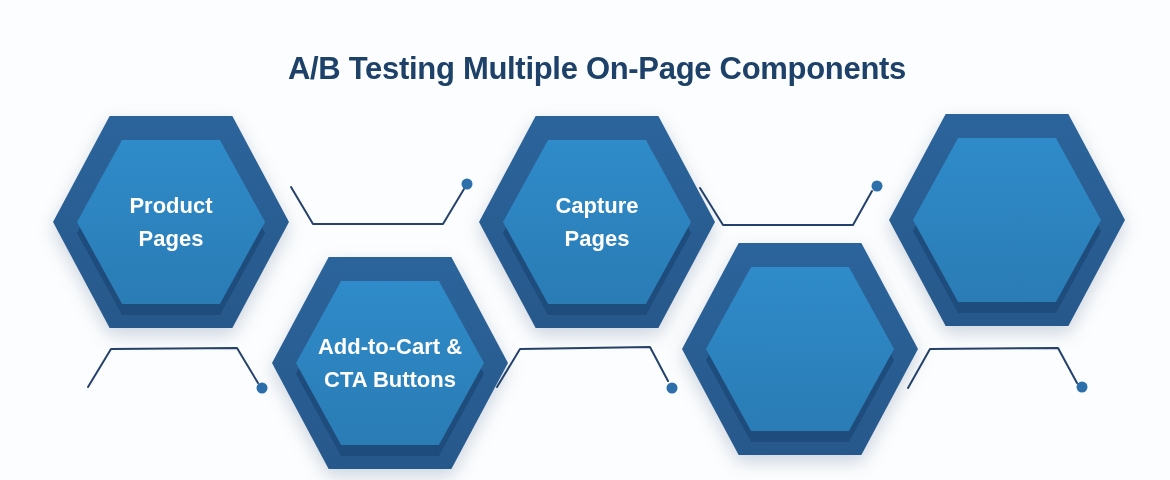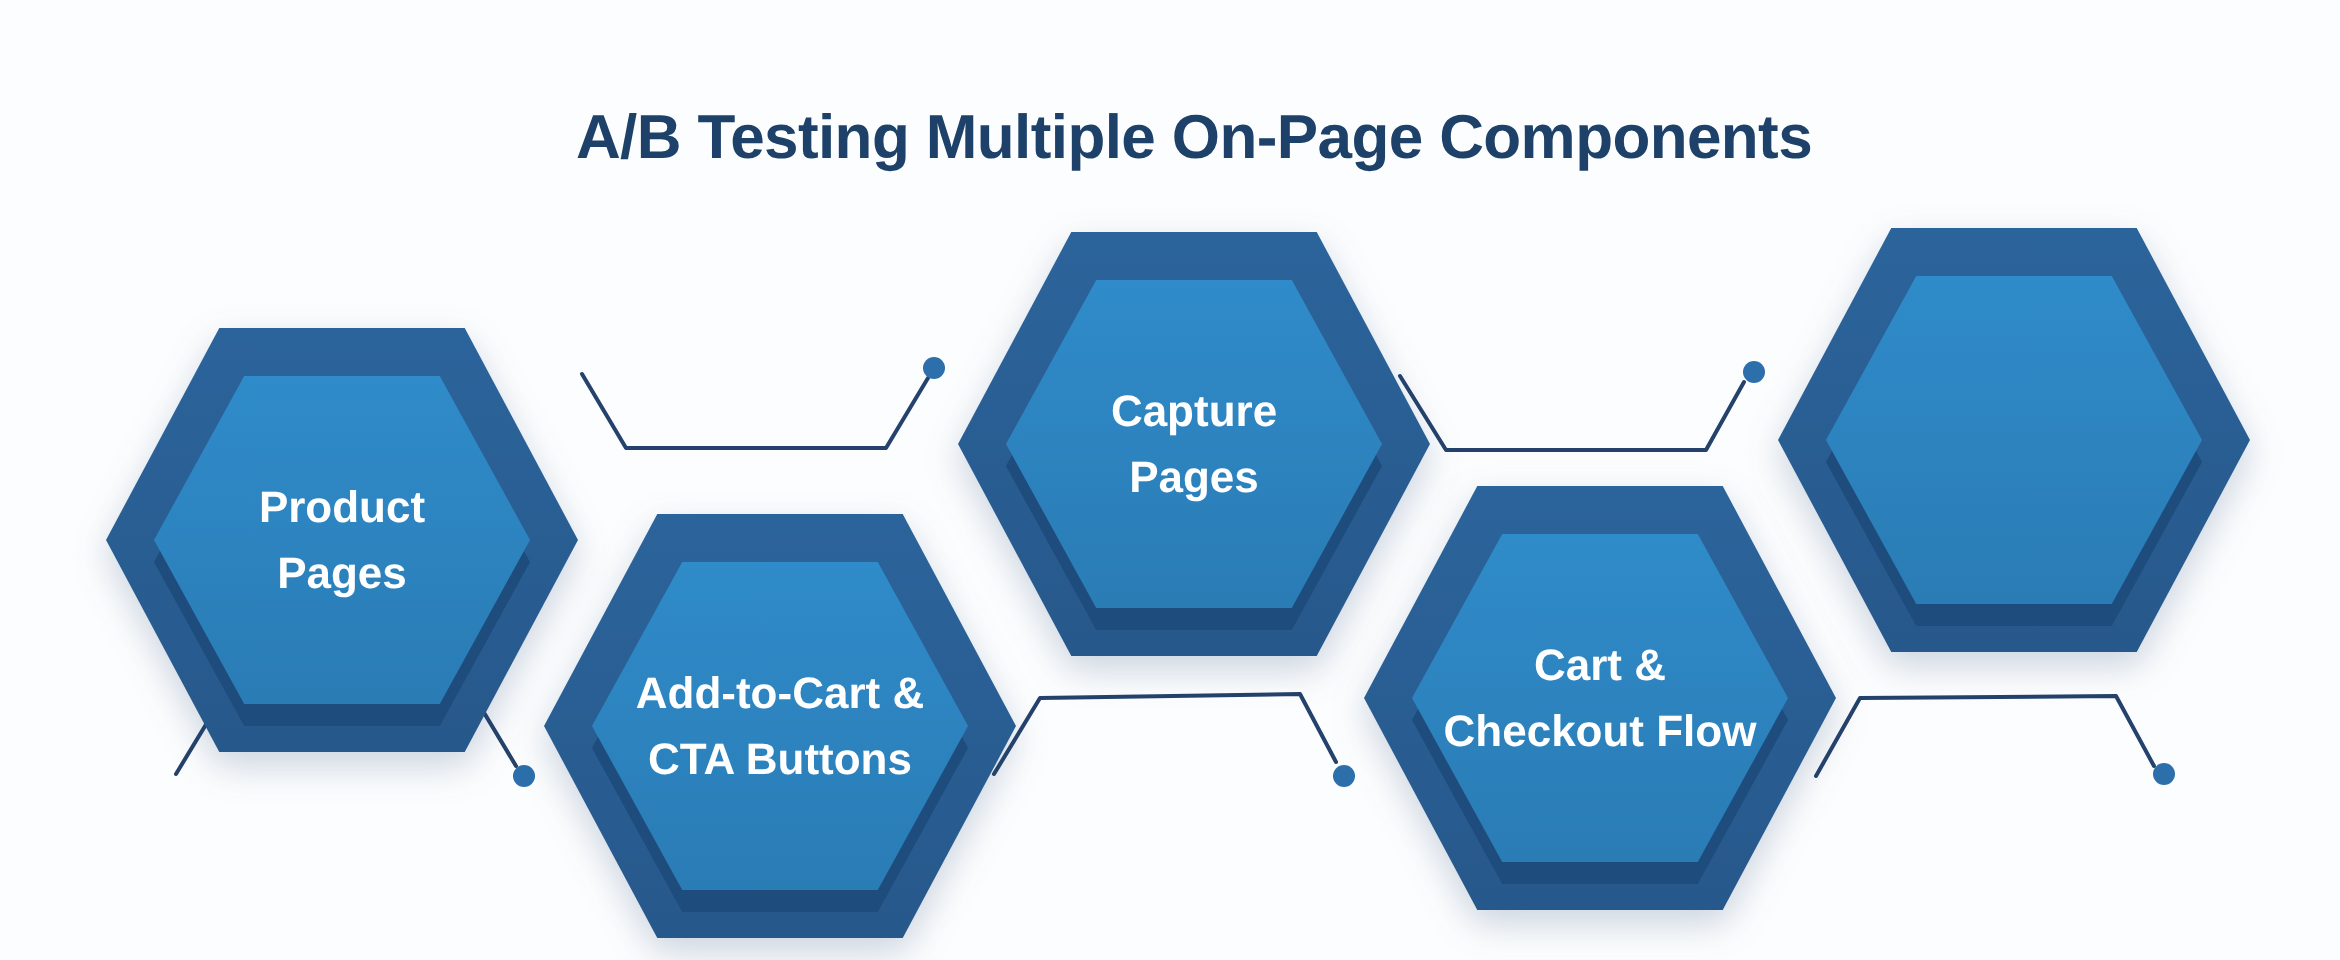--- a/index.html
+++ b/index.html
@@ -50,21 +50,21 @@
       <polyline points="700,188 723,225 853,225 872,191"></polyline>
       <circle cx="877" cy="186" r="5.5"></circle>
       <polyline points="88,387 111,349 237,348 258,383"></polyline>
       <circle cx="262" cy="388" r="5.5"></circle>
       <polyline points="497,387 520,349 650,347 668,381"></polyline>
       <circle cx="672" cy="388" r="5.5"></circle>
       <polyline points="908,388 930,349 1058,348 1077,383"></polyline>
       <circle cx="1082" cy="387" r="5.5"></circle>
     </svg>
   <div id="hex-layer">
-      <div class="hex" style="left: 53px; top: 116px; margin-top: 48px;">
+      <div class="hex" style="left: 53px; top: 116px;">
     <div class="hex-outer"></div>
     <div class="hex-shadow"></div>
     <div class="hex-inner"></div>
     <div class="hex-label">Product
 Pages</div>
   </div>
       <div class="hex" style="left: 272px; top: 257px;">
     <div class="hex-outer"></div>
     <div class="hex-shadow"></div>
     <div class="hex-inner"></div>
@@ -75,22 +75,20 @@
     <div class="hex-outer"></div>
     <div class="hex-shadow"></div>
     <div class="hex-inner"></div>
     <div class="hex-label">Capture
 Pages</div>
   </div>
       <div class="hex" style="left: 682px; top: 243px;">
     <div class="hex-outer"></div>
     <div class="hex-shadow"></div>
     <div class="hex-inner"></div>
-    <div class="hex-label">Cart &amp;
-Checkout Flow</div>
   </div>
       <div class="hex" style="left: 889px; top: 114px;">
     <div class="hex-outer"></div>
     <div class="hex-shadow"></div>
     <div class="hex-inner"></div>
   </div>
     </div>
 </div>
 
 </body></html>

